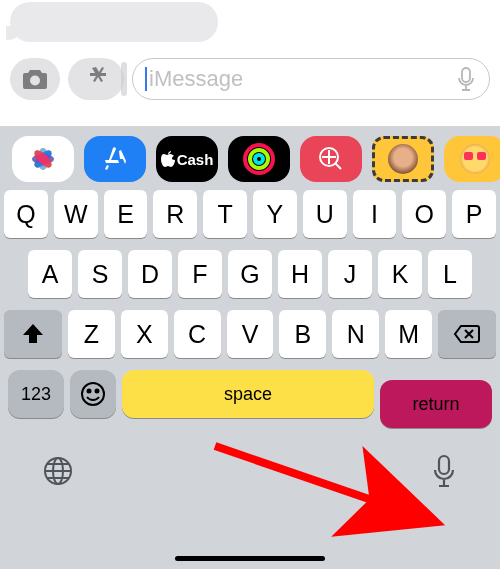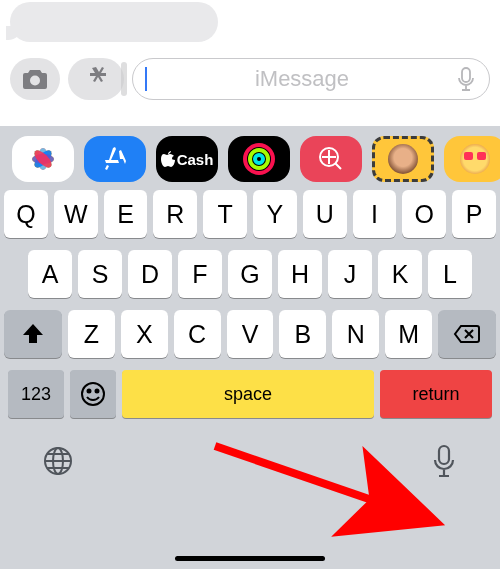--- a/index.html
+++ b/index.html
@@ -5,21 +5,21 @@
     * { margin: 0; padding: 0; box-sizing: border-box; }
     body { font-family: -apple-system, 'Helvetica Neue', Arial, sans-serif; width: 500px; height: 569px; background: #fff; overflow: hidden; position: relative; }
     .top { background: #fff; height: 124px; padding: 0 10px; }
     .bubble { width: 208px; height: 40px; background: #e9e9eb; border-radius: 20px; margin-top: 2px; position: relative; }
     .bubble::before { content: ""; position: absolute; left: -4px; bottom: 2px; width: 16px; height: 14px; background: #e9e9eb; border-bottom-right-radius: 14px; }
     .inputrow { display: flex; align-items: center; gap: 8px; margin-top: 16px; }
     .camera-btn, .apps-btn { height: 42px; border-radius: 21px; background: #e3e3e5; display: flex; align-items: center; justify-content: center; }
     .camera-btn { width: 50px; }
     .apps-btn { width: 56px; position: relative; }
     .apps-btn::after { content: ""; position: absolute; right: -3px; top: 4px; bottom: 4px; width: 6px; border-radius: 3px; background: rgba(200,200,202,0.6); }
-    .msgfield { flex: 1; height: 42px; border: 1.5px solid #c9c9cc; border-radius: 21px; display: flex; align-items: center; padding: 0 12px; text-align: center; }
+    .msgfield { flex: 1; height: 42px; border: 1.5px solid #c9c9cc; border-radius: 21px; display: flex; align-items: center; padding: 0 12px; }
     .msgfield .cursor { width: 2px; height: 24px; background: #3478f6; margin-right: 2px; }
     .msgfield .ph { color: #c0c0c3; font-size: 22px; flex: 1; }
     .msgfield svg { flex-shrink: 0; }
     .kbarea { background: #d1d4d9; height: 445px; padding-top: 10px; }
     .apprail { display: flex; gap: 10px; padding: 0 12px; align-items: center; }
     .appicon { width: 62px; height: 46px; border-radius: 16px; display: flex; align-items: center; justify-content: center; flex-shrink: 0; }
     .appicon.photos { background: #fff; }
     .appicon.appstore { background: #1f80f6; }
     .appicon.cash { background: #000; color: #fff; font-size: 15px; font-weight: 600; display: flex; align-items: center; gap: 2px; }
     .appicon.fitness { background: #000; }
@@ -27,25 +27,25 @@
     .appicon.memoji1 { background: #ffc63a; border: 3px dashed #3b3b3b; border-radius: 12px; }
     .appicon.memoji2 { background: #ffc63a; }
     .keys { padding: 8px 4px 0; }
     .krow { display: flex; justify-content: center; gap: 6px; margin-bottom: 12px; }
     .krow.r2 { padding: 0 24px; }
     .key { background: #fff; border-radius: 6px; box-shadow: 0 1px 0 rgba(0,0,0,0.35); height: 48px; flex: 1; display: flex; align-items: center; justify-content: center; font-size: 25px; font-weight: 400; color: #000; }
     .key.mod { background: #b5bac1; }
     .key.shift { flex: 0 0 58px; }
     .key.del { flex: 0 0 58px; }
     .botrow { display: flex; gap: 6px; padding: 0 4px; }
-    .bkey { height: 48px; border-radius: 4px; box-shadow: 0 1px 0 rgba(0,0,0,0.35); display: flex; align-items: center; justify-content: center; font-size: 18px; }
+    .bkey { height: 48px; border-radius: 12px; box-shadow: 0 1px 0 rgba(0,0,0,0.35); display: flex; align-items: center; justify-content: center; font-size: 18px; }
     .bkey.num { background: #b5bac1; flex: 0 0 56px; }
     .bkey.emoji { background: #b5bac1; flex: 0 0 46px; font-size: 26px; }
     .bkey.space { background: #fde047; flex: 1; }
-    .bkey.return { background: #ef4444; flex: 0 0 112px; }
+    .bkey.return { background: #be185d; flex: 0 0 112px; margin-top: 10px; }
     .footer { display: flex; justify-content: space-between; align-items: center; padding: 26px 42px 0; }
     .homebar { position: absolute; bottom: 8px; left: 50%; transform: translateX(-50%); width: 150px; height: 5px; background: #000; border-radius: 3px; }
     .arrow { position: absolute; left: 210px; top: 438px; pointer-events: none; }
     .photos-svg { width: 34px; height: 34px; }
     .rings { position: relative; width: 32px; height: 32px; }
     .rings .r { position: absolute; border-radius: 50%; }
     .rings .r1 { inset: 0; border: 4px solid #fa114f; }
     .rings .r2 { inset: 5px; border: 4px solid #a6fc04; }
     .rings .r3 { inset: 10px; border: 4px solid #00e5e7; }
     .face { width: 30px; height: 30px; background: radial-gradient(circle at 50% 45%, #e8b088 40%, #8b5a3c 70%); border-radius: 50%; position: relative; }

